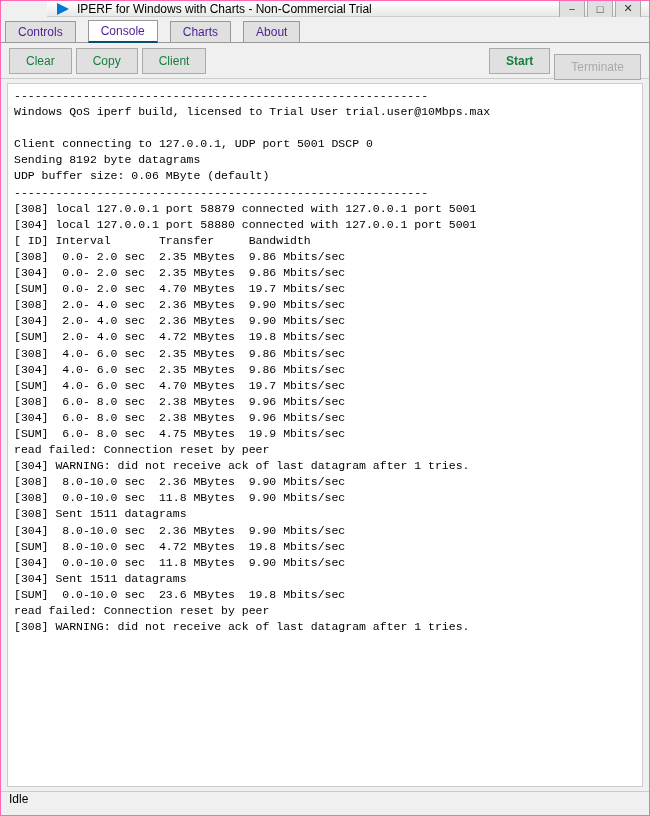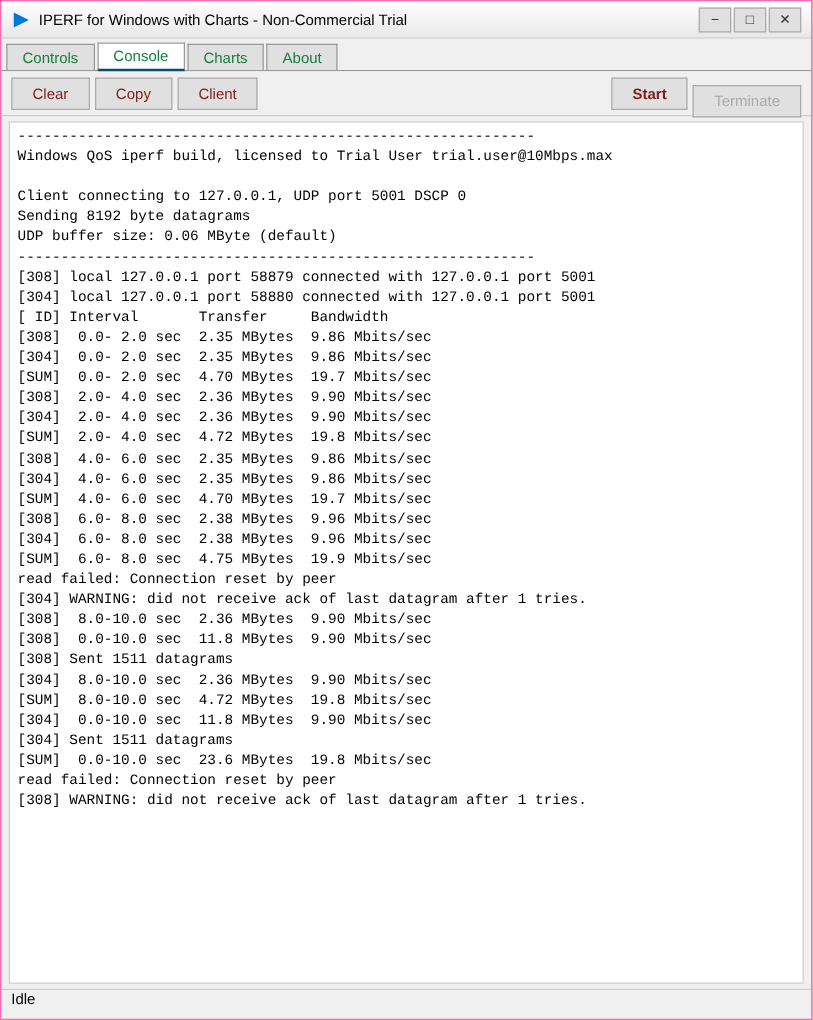--- a/index.html
+++ b/index.html
@@ -21,26 +21,27 @@
       width: 650px;
       height: 816px;
       border: 1px solid #999;
       background: #f0f0f0;
       display: flex;
       flex-direction: column;
     }
 
     .title-bar {
       background: linear-gradient(to bottom, #ffffff, #e8e8e8);
-      height: 30px;
+      height: 16px;
       display: flex;
       align-items: center;
       padding: 0 8px;
       border-bottom: 1px solid #ccc;
       flex-shrink: 0;
+      margin-left: 46px;
     }
 
     .title-bar-icon {
       width: 16px;
       height: 16px;
       margin-right: 6px;
       flex-shrink: 0;
     }
 
     .title-bar-text {
@@ -77,22 +78,22 @@
       flex-shrink: 0;
     }
 
     .tab {
       padding: 3px 12px;
       font-size: 12px;
       cursor: pointer;
       border: 1px solid #999;
       border-bottom: none;
       background: #e0e0e0;
-      margin-right: 2px;
-      color: #15803d;
+      margin-right: 12px;
+      color: #4c1d95;
     }
 
     .tab.active {
       background: #ffffff;
       border-bottom: 2px solid #0c4a6e;
       margin-bottom: -1px;
       z-index: 1;
     }
 
     .toolbar {
@@ -106,21 +107,21 @@
       gap: 4px;
     }
 
     .toolbar-btn {
       height: 26px;
       padding: 0 16px;
       background: #e0e0e0;
       border: 1px solid #aaa;
       cursor: pointer;
       font-size: 12px;
-      color: #7f1d1d;
+      color: #15803d;
       display: flex;
       align-items: center;
       justify-content: center;
     }
 
     .toolbar-btn.disabled {
       color: #aaa;
       cursor: default;
       margin-top: 12px;
     }

